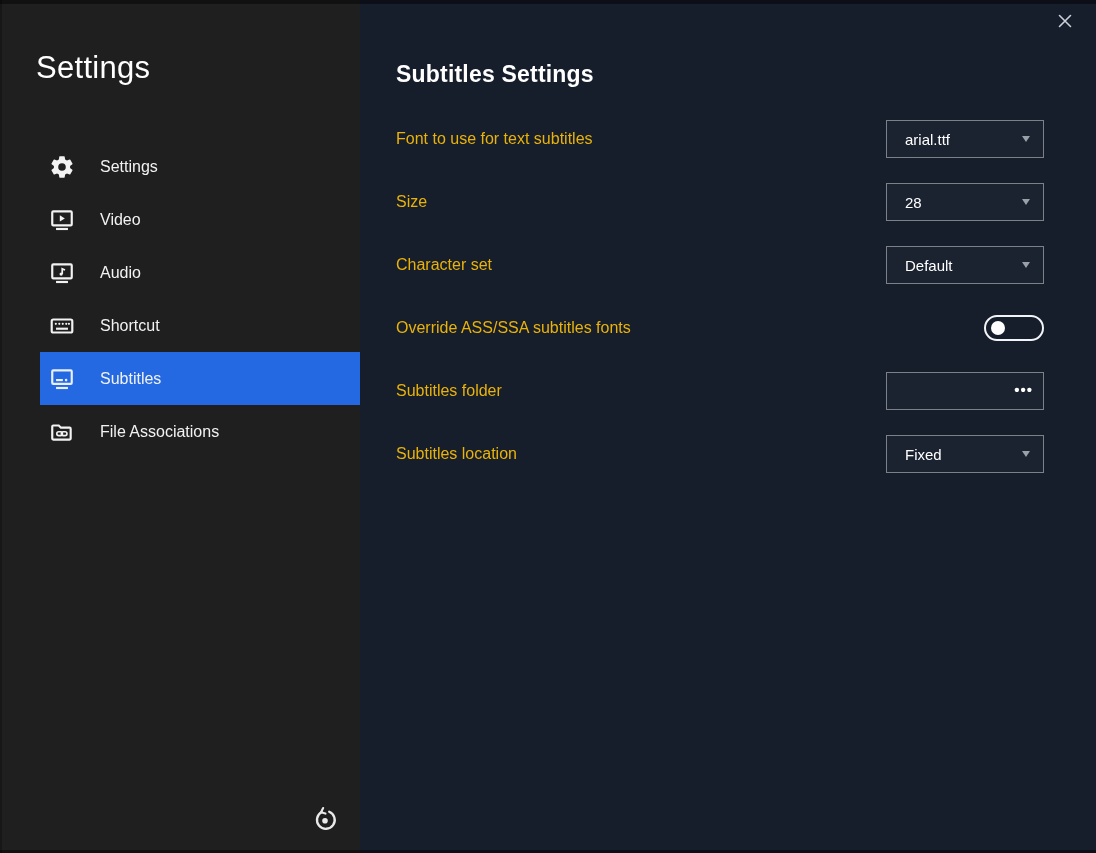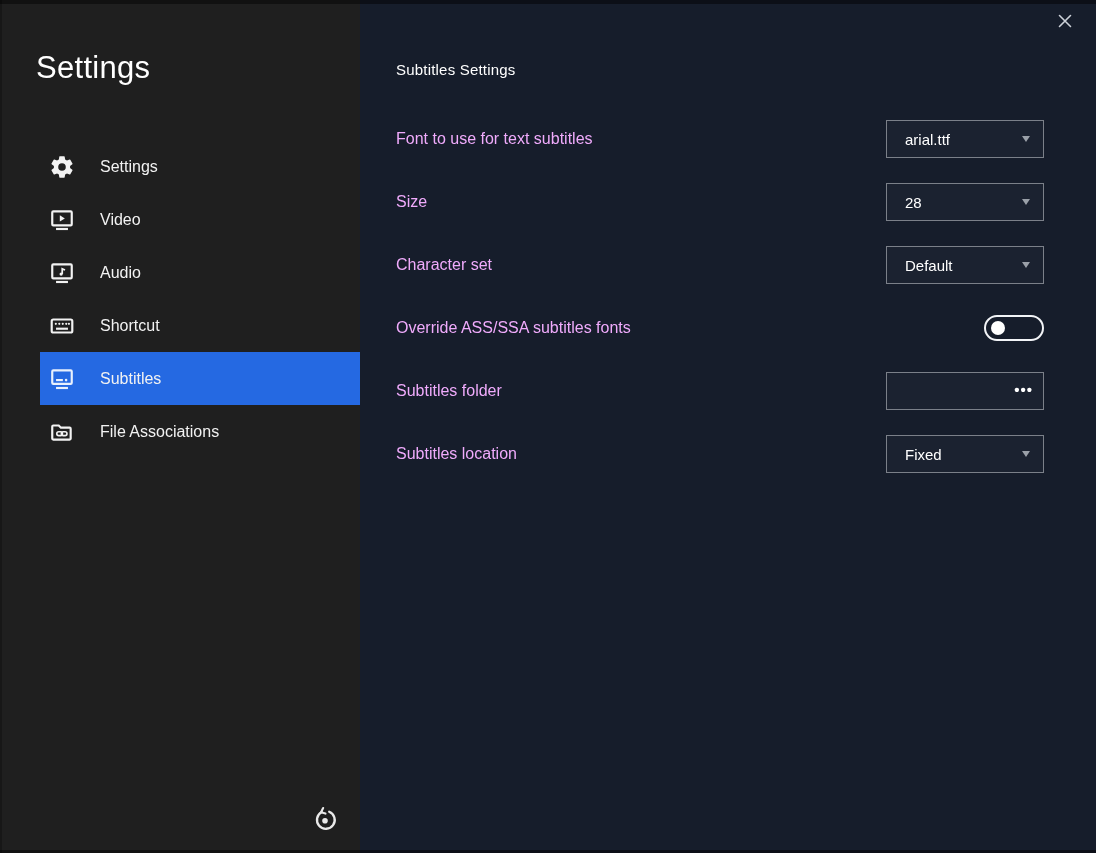--- a/index.html
+++ b/index.html
@@ -33,24 +33,24 @@
   .nav-icon{width:28px;height:28px;flex:0 0 28px;display:flex;align-items:center;justify-content:center;}
   .nav-icon svg{width:26px;height:26px;display:block;}
   .nav-label{margin-left:24px;font-size:16px;color:#f2f2f2;}
   .reset-btn{position:absolute;right:21px;bottom:19px;width:28px;height:28px;cursor:pointer;}
   .reset-btn svg{width:28px;height:28px;display:block;}
 
   
   .main{position:absolute;left:360px;top:0;width:736px;height:853px;background:var(--main-bg);}
   .close-btn{position:absolute;top:11px;right:21px;width:20px;height:20px;cursor:pointer;}
   .close-btn svg{width:20px;height:20px;display:block;}
-  .main-heading{position:absolute;left:36px;top:61px;font-size:15px;font-weight:normal;color:#ffffff;letter-spacing:.2px;}
+  .main-heading{position:absolute;left:36px;top:61px;font-size:23px;font-weight:bold;color:#ffffff;letter-spacing:.2px;}
   .rows{position:absolute;left:36px;right:52px;top:120px;}
   .row{display:flex;align-items:center;justify-content:space-between;height:38px;margin-bottom:25px;}
-  .row-label{font-size:16px;color:#f0abfc;}
+  .row-label{font-size:16px;color:#eab308;}
   .row-control{width:158px;flex:0 0 158px;display:flex;justify-content:flex-end;}
 
   .dropdown{
     width:158px;height:38px;background:var(--control-bg);
     border:1px solid var(--control-border);
     display:flex;align-items:center;padding:0 28px 0 18px;position:relative;cursor:pointer;
   }
   .dropdown-value{font-size:15px;color:#ffffff;white-space:nowrap;overflow:hidden;}
   .dropdown-caret{
     position:absolute;right:13px;top:50%;margin-top:-3px;

